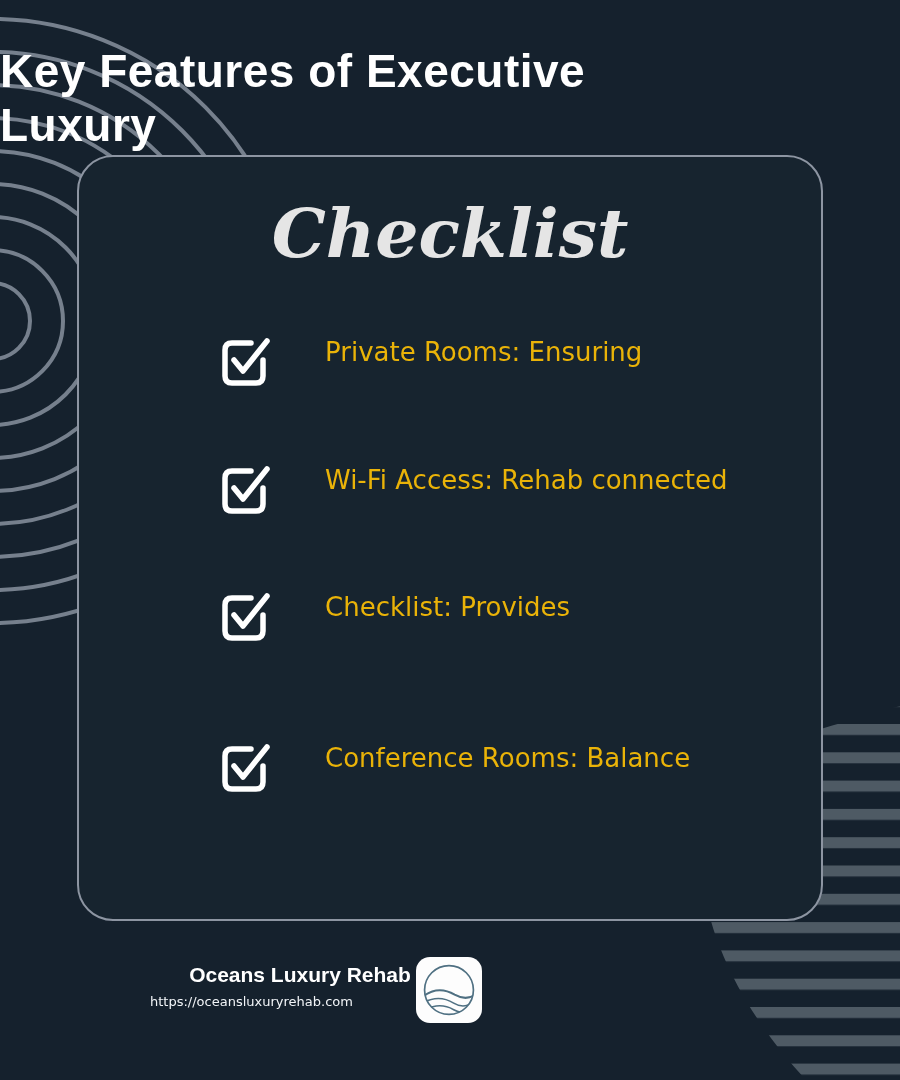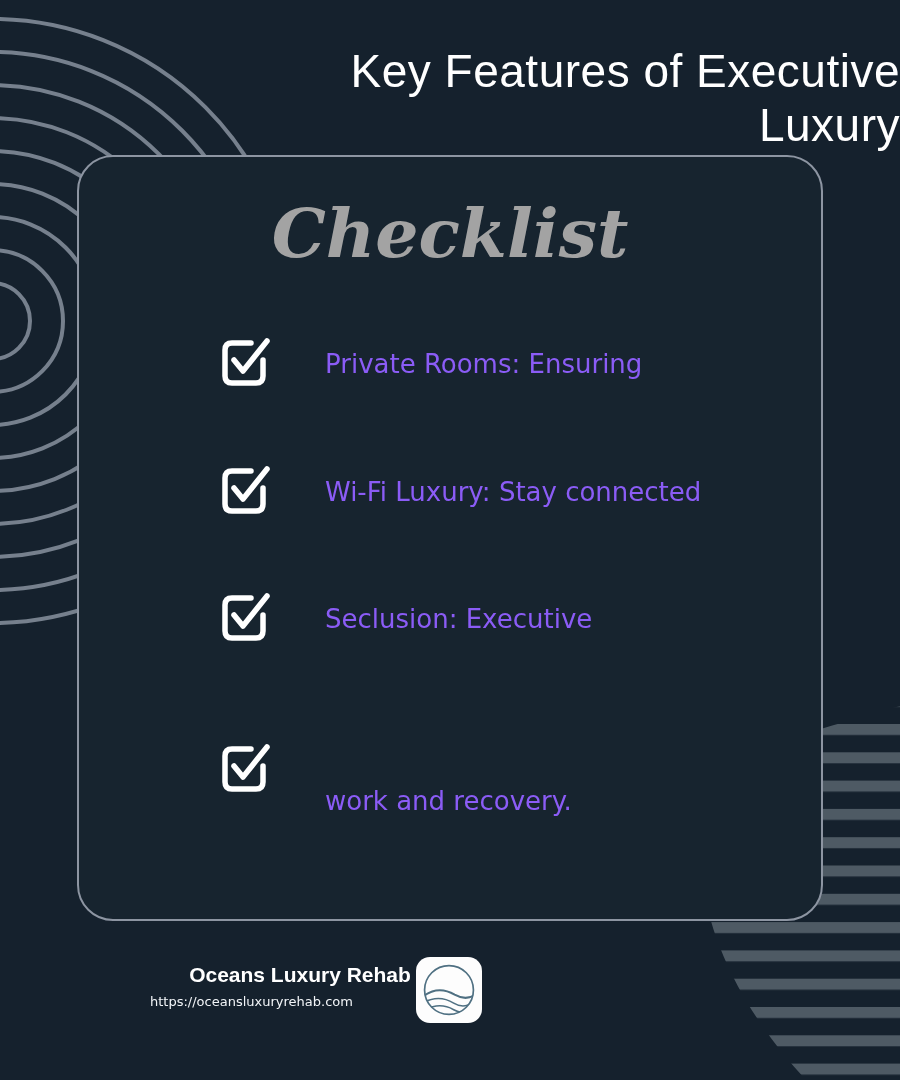--- a/index.html
+++ b/index.html
@@ -9,51 +9,51 @@
     background:#15212d;
     overflow:hidden;
     font-family:"DejaVu Sans","Liberation Sans",sans-serif;
   }
   svg{display:block;}
   .decor{position:absolute;top:0;left:0;pointer-events:none;}
 
   
   .title{
     position:absolute;top:44px;left:0;width:900px;
-    text-align:right;color:#ffffff;
+    text-align:left;color:#ffffff;
     font-family:"Liberation Sans",sans-serif;
-    font-weight:400;font-size:46px;line-height:1.18;
+    font-weight:700;font-size:46px;line-height:1.18;
     letter-spacing:0.5px;margin:0;
   }
 
   
   .card{
     position:absolute;left:77px;top:155px;
     width:746px;height:766px;
     background:#17242f;
     border:2px solid #8d95a2;
     border-radius:36px;
     box-sizing:border-box;
     z-index:2;
   }
   .script-heading{
     position:absolute;top:196px;left:0;width:900px;
-    text-align:center;color:#a3a3a3;
+    text-align:center;color:#e5e5e5;
     font-family:"DejaVu Serif","Liberation Serif",serif;
     font-style:italic;font-weight:600;
     font-size:68px;line-height:1.1;margin:0;
     z-index:3;
   }
 
   .checklist{position:absolute;top:0;left:0;width:900px;height:1080px;z-index:3;}
   .item{position:absolute;left:217px;width:520px;}
   .item .cbicon{position:absolute;left:0;top:0;width:56px;height:56px;}
   .item .txt{
-    position:absolute;left:108px;top:14px;width:420px;
-    color:#8b5cf6;font-size:26px;line-height:31px;
+    position:absolute;left:108px;top:2px;width:420px;
+    color:#eab308;font-size:26px;line-height:31px;
     font-family:"DejaVu Sans",sans-serif;
   }
   .item-1{top:335px;}
   .item-2{top:463px;}
   .item-3{top:590px;}
   .item-4{top:741px;}
 
   
   .footer{position:absolute;left:0;top:0;z-index:3;}
   .brand{
@@ -129,46 +129,45 @@
     </div>
 
     <div class="item item-2">
       <svg class="cbicon" viewBox="0 0 56 56">
         <g fill="none" stroke="#ffffff" stroke-width="5.5" stroke-linecap="round" stroke-linejoin="round">
           <path d="M 34,8 L 15,8 Q 8,8 8,15 L 8,41 Q 8,48 15,48 L 39,48 Q 46,48 46,41 L 46,25"></path>
           <path d="M 17,25 L 26,36 L 50,6"></path>
         </g>
       </svg>
       <div class="txt">
-        <span>Wi-Fi Luxury: Stay connected</span><br>
+        <span>Wi-Fi Access: Rehab connected</span><br>
       </div>
     </div>
 
     <div class="item item-3">
       <svg class="cbicon" viewBox="0 0 56 56">
         <g fill="none" stroke="#ffffff" stroke-width="5.5" stroke-linecap="round" stroke-linejoin="round">
           <path d="M 34,8 L 15,8 Q 8,8 8,15 L 8,41 Q 8,48 15,48 L 39,48 Q 46,48 46,41 L 46,25"></path>
           <path d="M 17,25 L 26,36 L 50,6"></path>
         </g>
       </svg>
       <div class="txt">
-        <span>Seclusion: Executive</span><br>
+        <span>Checklist: Provides</span><br>
       </div>
     </div>
 
     <div class="item item-4">
       <svg class="cbicon" viewBox="0 0 56 56">
         <g fill="none" stroke="#ffffff" stroke-width="5.5" stroke-linecap="round" stroke-linejoin="round">
           <path d="M 34,8 L 15,8 Q 8,8 8,15 L 8,41 Q 8,48 15,48 L 39,48 Q 46,48 46,41 L 46,25"></path>
           <path d="M 17,25 L 26,36 L 50,6"></path>
         </g>
       </svg>
       <div class="txt">
-        <br>
-        <span>work and recovery.</span>
+        <span>Conference Rooms: Balance</span><br>
       </div>
     </div>
 
   </div>
 
   <div class="footer">
     <p class="brand">Oceans Luxury Rehab</p>
     <div class="url">https://oceansluxuryrehab.com</div>
     <div class="logo">
       <svg width="62" height="62" viewBox="0 0 66 66">

